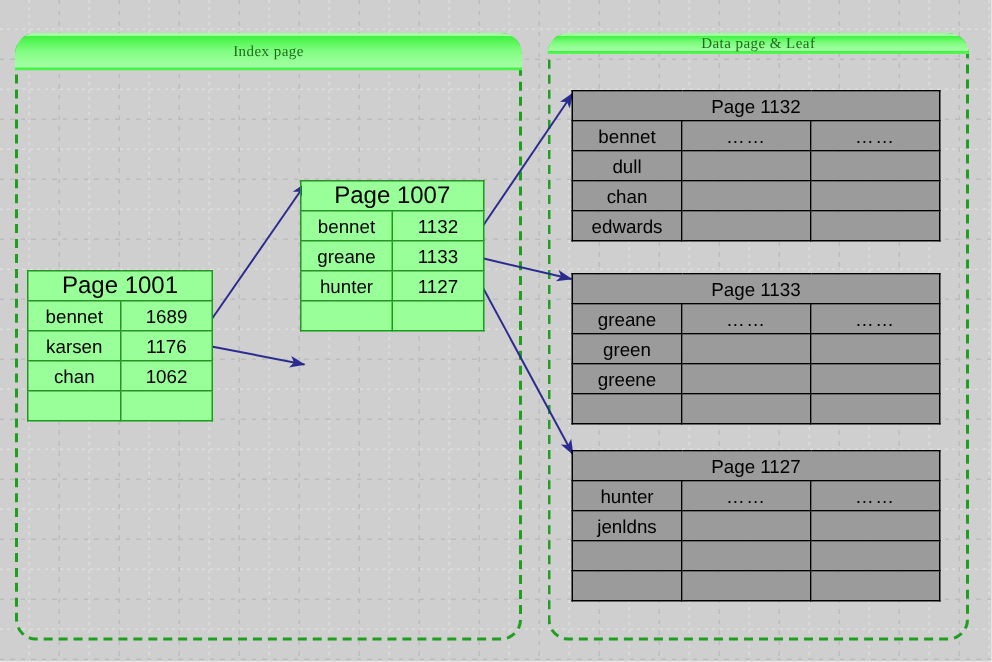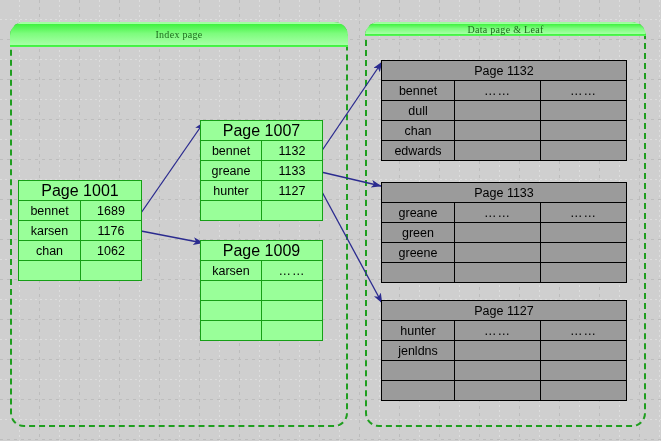--- a/index.html
+++ b/index.html
@@ -252,47 +252,20 @@
         <td>hunter</td>
         <td>1127</td>
       </tr>
       <tr>
         <td></td>
         <td></td>
       </tr>
     </tbody>
   </table>
 
-  <table class="tbl green" id="tbl-page-1009" style="left:200px; top:240px; width:122px;">
-    <colgroup>
-        <col style="width:61px">
-        <col style="width:61px">
-      </colgroup>
-    <tbody>
-      <tr>
-        <td class="hdr" colspan="2">Page 1009</td>
-      </tr>
-      <tr>
-        <td>karsen</td>
-        <td class="dots">……</td>
-      </tr>
-      <tr>
-        <td></td>
-        <td></td>
-      </tr>
-      <tr>
-        <td></td>
-        <td></td>
-      </tr>
-      <tr>
-        <td></td>
-        <td></td>
-      </tr>
-    </tbody>
-  </table>
 
   <table class="tbl gray" id="tbl-page-1132" style="left:381px; top:60px; width:245px;">
     <colgroup>
         <col style="width:73px">
         <col style="width:86px">
         <col style="width:86px">
       </colgroup>
     <tbody>
       <tr>
         <td colspan="3">Page 1132</td>

